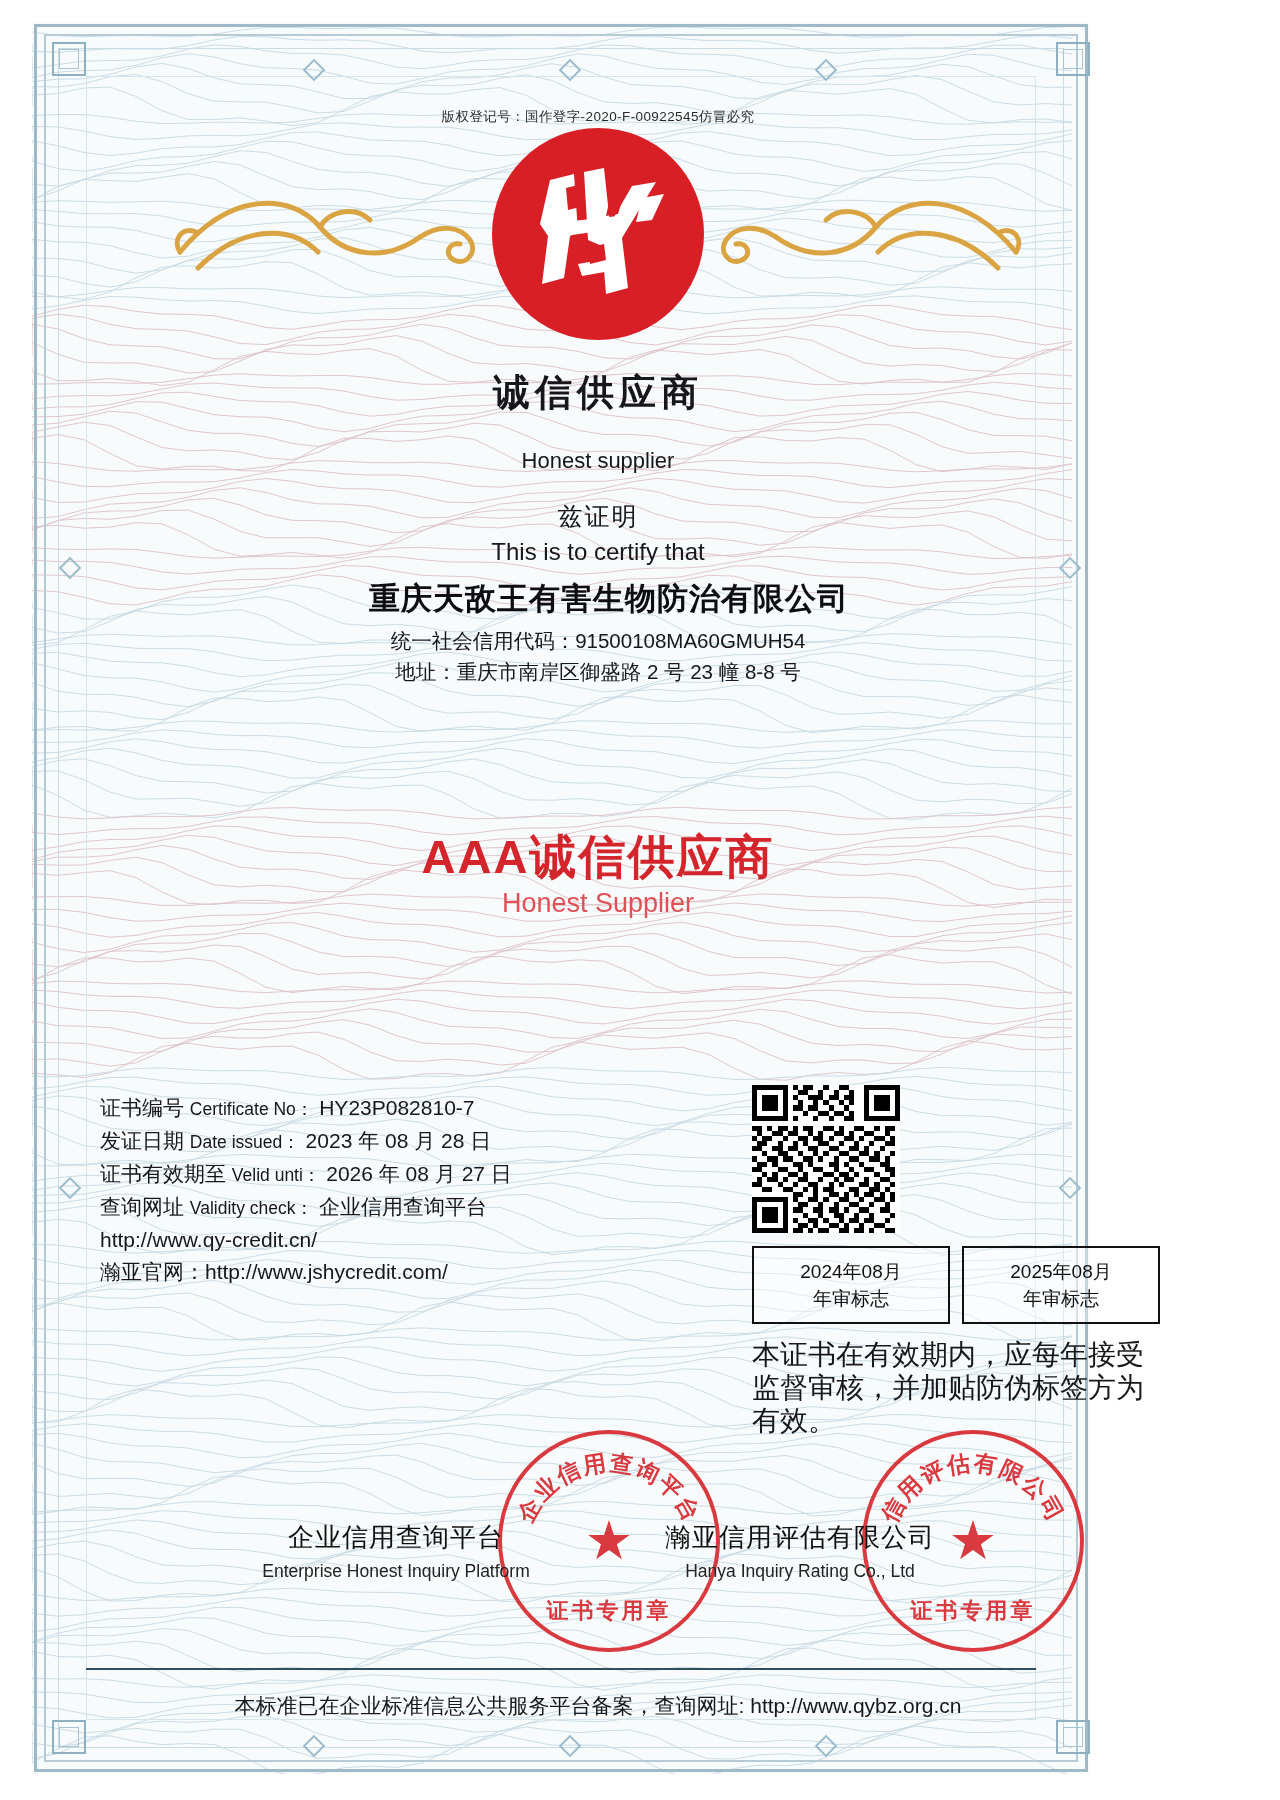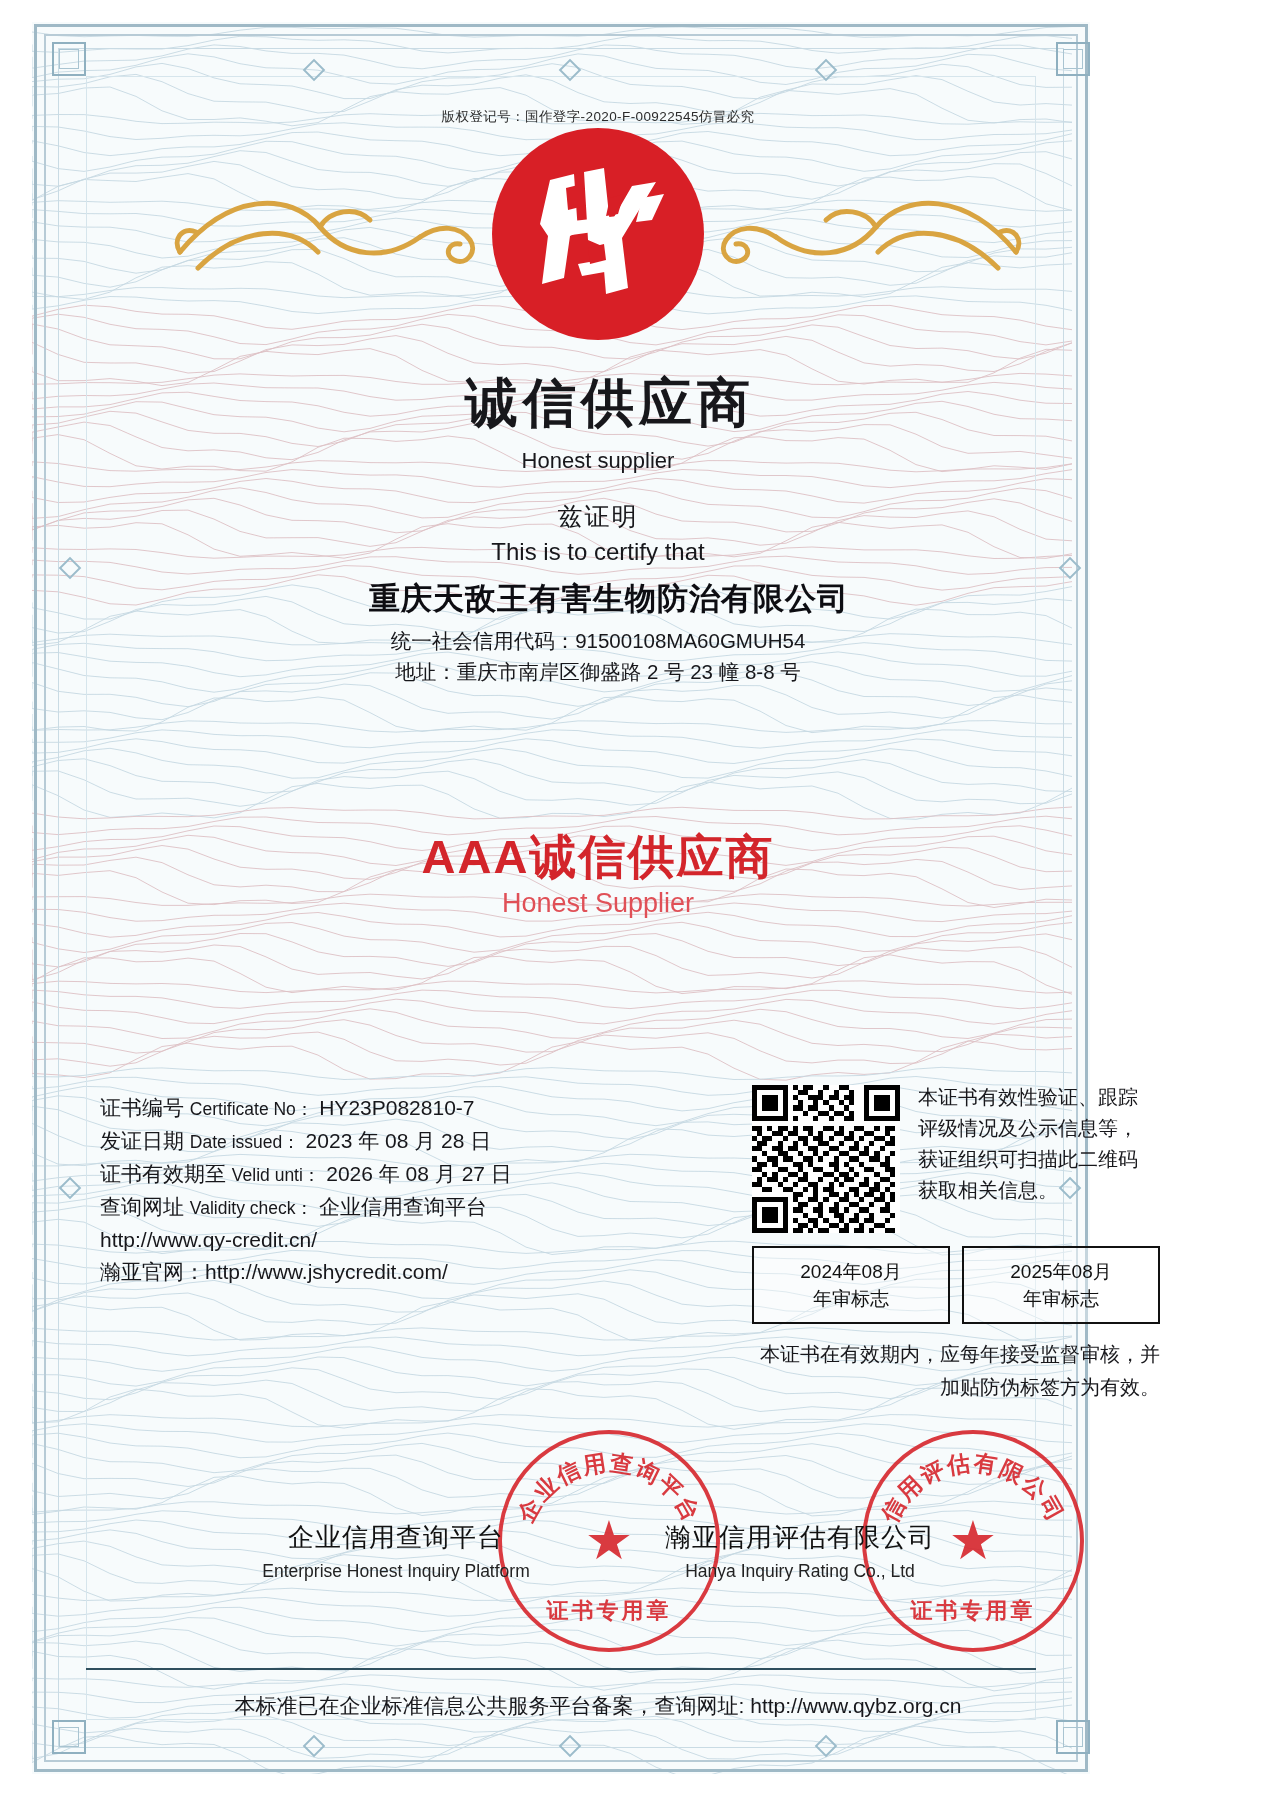--- a/index.html
+++ b/index.html
@@ -143,25 +143,24 @@
     background: #d81f26;
     position: relative;
     overflow: hidden;
   }
 
   .title-cn {
     position: absolute;
     top: 368px;
     width: 100%;
     text-align: center;
-    font-size: 53px;
+    font-size: 37px;
     font-weight: bold;
     color: #17171b;
     letter-spacing: 5px;
-    margin-left: 12px;
   }
   .title-en {
     position: absolute;
     top: 448px;
     width: 100%;
     text-align: center;
     font-size: 22px;
     color: #17171b;
   }
   .certify-cn {
@@ -287,22 +286,21 @@
     line-height: 27px;
     color: #111;
     background: rgba(255,255,255,.4);
   }
 
   .annual-note {
     position: absolute;
     left: 752px;
     top: 1338px;
     width: 408px;
-    text-align: right;
-    font-size: 20px;
+    font-size: 28px;
     line-height: 33px;
     color: #17171b;
   }
 
   
   .seal {
     position: absolute;
     width: 214px;
     height: 214px;
     border-radius: 50%;
@@ -859,21 +857,20 @@
             <rect x="11" y="28" width="1" height="1"></rect>
             <rect x="13" y="28" width="2" height="1"></rect>
             <rect x="17" y="28" width="2" height="1"></rect>
           <rect x="20" y="28" width="2" height="1"></rect>
             <rect x="23" y="28" width="1" height="1"></rect>
             <rect x="26" y="28" width="2" height="1"></rect>
         </g>
       </svg>
     </div>
 
-    <div class="qr-note">本证书有效性验证、跟踪评级情况及公示信息等，获证组织可扫描此二维码获取相关信息。</div>
 
     <div class="stamp-row">
       <div class="year-stamp">
         <span>2024年08月</span>
         <span>年审标志</span>
       </div>
       <div class="year-stamp">
         <span>2025年08月</span>
         <span>年审标志</span>
       </div>

